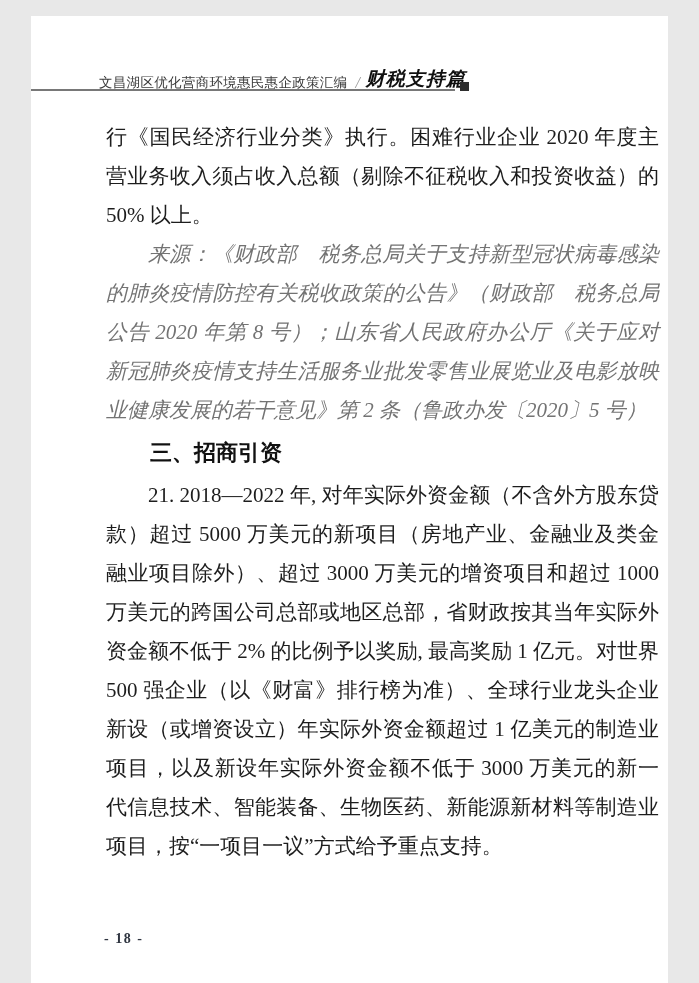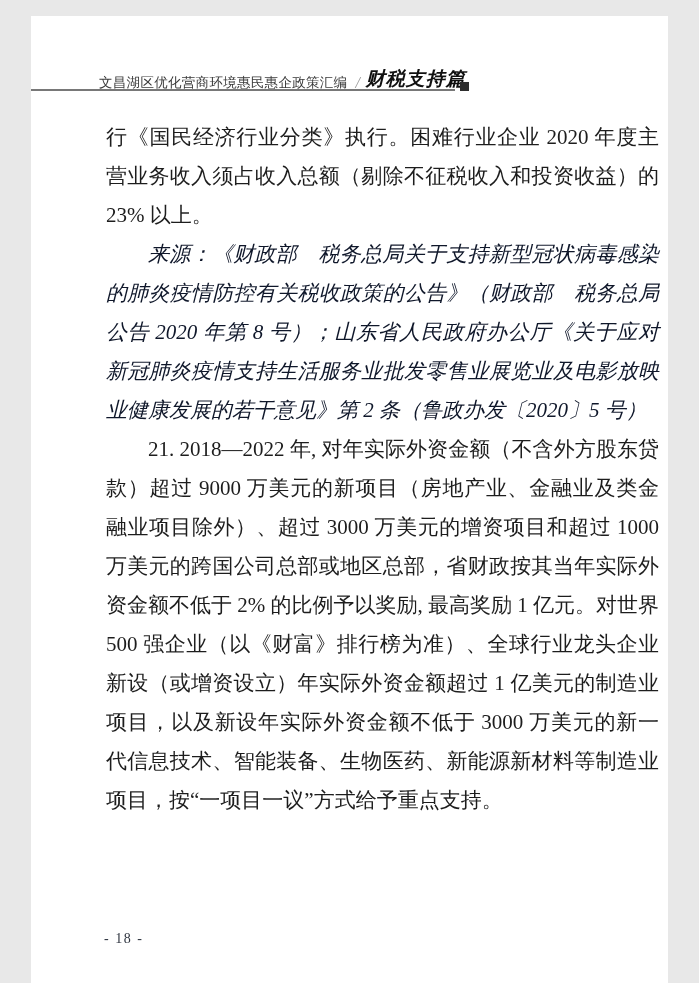--- a/index.html
+++ b/index.html
@@ -77,56 +77,58 @@
     margin: 0;
     font-size: 21px;
     line-height: 39px;
     text-align: justify;
     text-justify: inter-ideograph;
     color: #1d1d1d;
   }
   .para.indent { text-indent: 2em; }
   .para.source, .para.contact {
     font-style: italic;          
-    color: #0f172a;
+    color: #737373;
   }
   .para.heading {
     font-family: "Liberation Sans", "DejaVu Sans", sans-serif;
     font-weight: bold;
     font-size: 22px;
     text-align: left;
     margin: 3px 0 4px 0;
     color: #111111;
   }
   
   .footer {
     position: absolute;
     top: 915px;
     left: 73px;
     font-size: 14px;
     letter-spacing: 1.5px;
     color: #2f3540;
     font-family: "Liberation Serif", serif;
+    font-weight: bold;
   }
 </style>
 </head>
 <body>
 
 <div class="page">
 
   <div class="header">
     <span class="header-booklet">文昌湖区优化营商环境惠民惠企政策汇编</span><span class="header-sep">/</span><span class="header-section">财税支持篇</span>
   </div>
 
   <div class="header-rule"></div>
   <div class="header-rule-square"></div>
 
   <div class="doc-body" id="doc-body">
-      <p class="para body">行《国民经济行业分类》执行。困难行业企业 2020 年度主营业务收入须占收入总额（剔除不征税收入和投资收益）的 23% 以上。</p>
+      <p class="para body">行《国民经济行业分类》执行。困难行业企业 2020 年度主营业务收入须占收入总额（剔除不征税收入和投资收益）的 50% 以上。</p>
       <p class="para source indent">来源：《财政部　税务总局关于支持新型冠状病毒感染的肺炎疫情防控有关税收政策的公告》（财政部　税务总局公告 2020 年第 8 号）；山东省人民政府办公厅《关于应对新冠肺炎疫情支持生活服务业批发零售业展览业及电影放映业健康发展的若干意见》第 2 条（鲁政办发〔2020〕5 号）</p>
-      <p class="para body indent">21. 2018—2022 年, 对年实际外资金额（不含外方股东贷款）超过 9000 万美元的新项目（房地产业、金融业及类金融业项目除外）、超过 3000 万美元的增资项目和超过 1000 万美元的跨国公司总部或地区总部，省财政按其当年实际外资金额不低于 2% 的比例予以奖励, 最高奖励 1 亿元。对世界 500 强企业（以《财富》排行榜为准）、全球行业龙头企业新设（或增资设立）年实际外资金额超过 1 亿美元的制造业项目，以及新设年实际外资金额不低于 3000 万美元的新一代信息技术、智能装备、生物医药、新能源新材料等制造业项目，按“一项目一议”方式给予重点支持。</p>
+      <p class="para heading indent">三、招商引资</p>
+      <p class="para body indent">21. 2018—2022 年, 对年实际外资金额（不含外方股东贷款）超过 5000 万美元的新项目（房地产业、金融业及类金融业项目除外）、超过 3000 万美元的增资项目和超过 1000 万美元的跨国公司总部或地区总部，省财政按其当年实际外资金额不低于 2% 的比例予以奖励, 最高奖励 1 亿元。对世界 500 强企业（以《财富》排行榜为准）、全球行业龙头企业新设（或增资设立）年实际外资金额超过 1 亿美元的制造业项目，以及新设年实际外资金额不低于 3000 万美元的新一代信息技术、智能装备、生物医药、新能源新材料等制造业项目，按“一项目一议”方式给予重点支持。</p>
     </div>
 
   <div class="footer">
     <span>- 18 -</span>
   </div>
 
 </div>
 
 </body></html>

